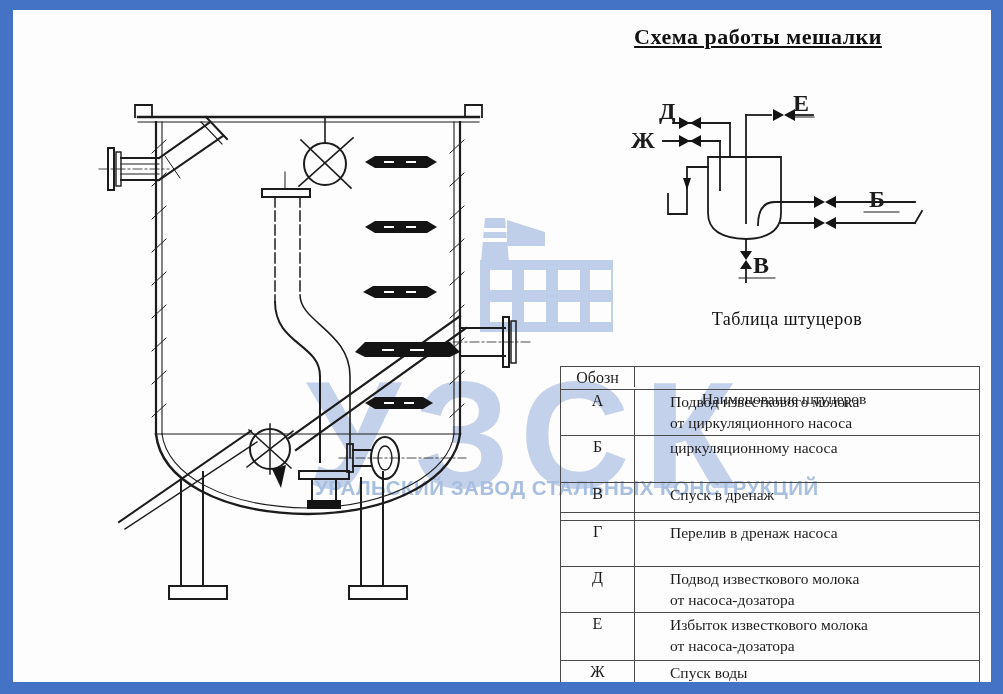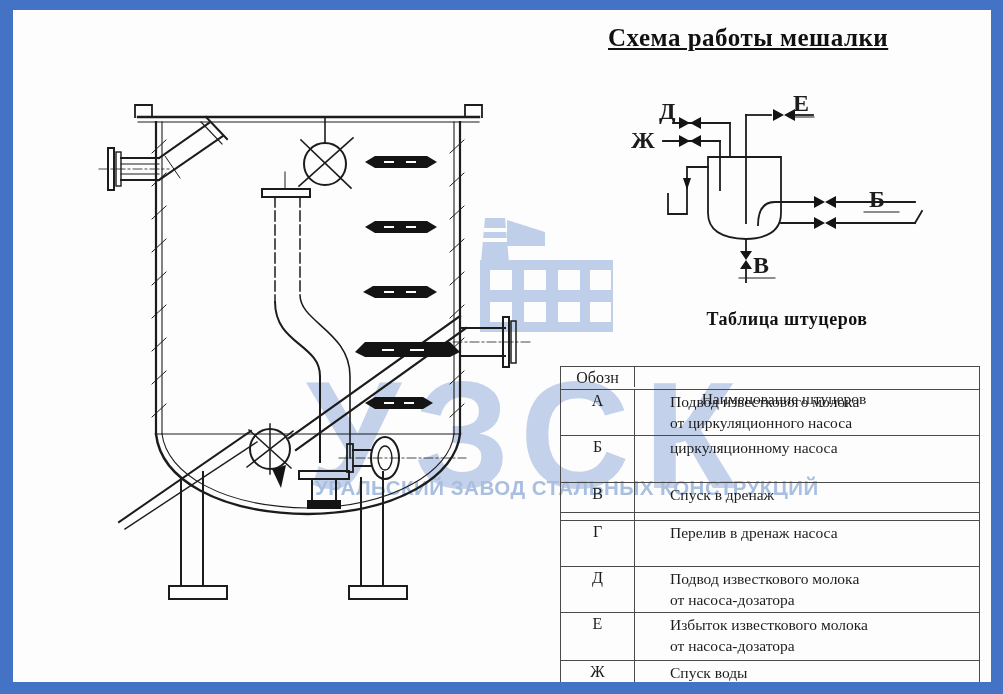--- a/index.html
+++ b/index.html
@@ -11,27 +11,27 @@
     border-style:solid;
     border-color:#4472c4;
     border-width:10px 12px 12px 13px;
     overflow:hidden;
     font-family:"Liberation Serif", serif;
   }
   .abs{position:absolute;}
   .art{position:absolute;left:0;top:0;width:1003px;height:694px;z-index:2;}
   
   .h-scheme{
-    left:595px;top:14px;width:300px;text-align:left;
-    font-size:25px;font-weight:bold;color:#111;
+    left:595px;top:14px;width:300px;text-align:center;
+    font-size:22px;font-weight:bold;color:#111;
     text-decoration:underline;letter-spacing:.5px;z-index:3;
   }
   .h-table{
     left:624px;top:299px;width:300px;text-align:center;
-    font-size:18px;font-weight:bold;color:#111;letter-spacing:.5px;z-index:3;
+    font-size:18px;font-weight:normal;color:#111;letter-spacing:.5px;z-index:3;
   }
   
   .tbl{
     position:absolute;left:547px;top:356px;width:418px;
     border-top:1.6px solid #4a4a4a;border-left:1.6px solid #4a4a4a;border-right:1.6px solid #4a4a4a;
     z-index:3;color:#1d1d1d;font-size:15.5px;
   }
   .tr{display:flex;border-bottom:1.6px solid #4a4a4a;box-sizing:border-box;}
   .td-mark{width:74px;border-right:1.6px solid #4a4a4a;text-align:center;box-sizing:border-box;padding-top:2px;font-size:16px;}
   .td-name{flex:1;padding:1px 7px;line-height:21px;box-sizing:border-box;margin-left:28px;}

